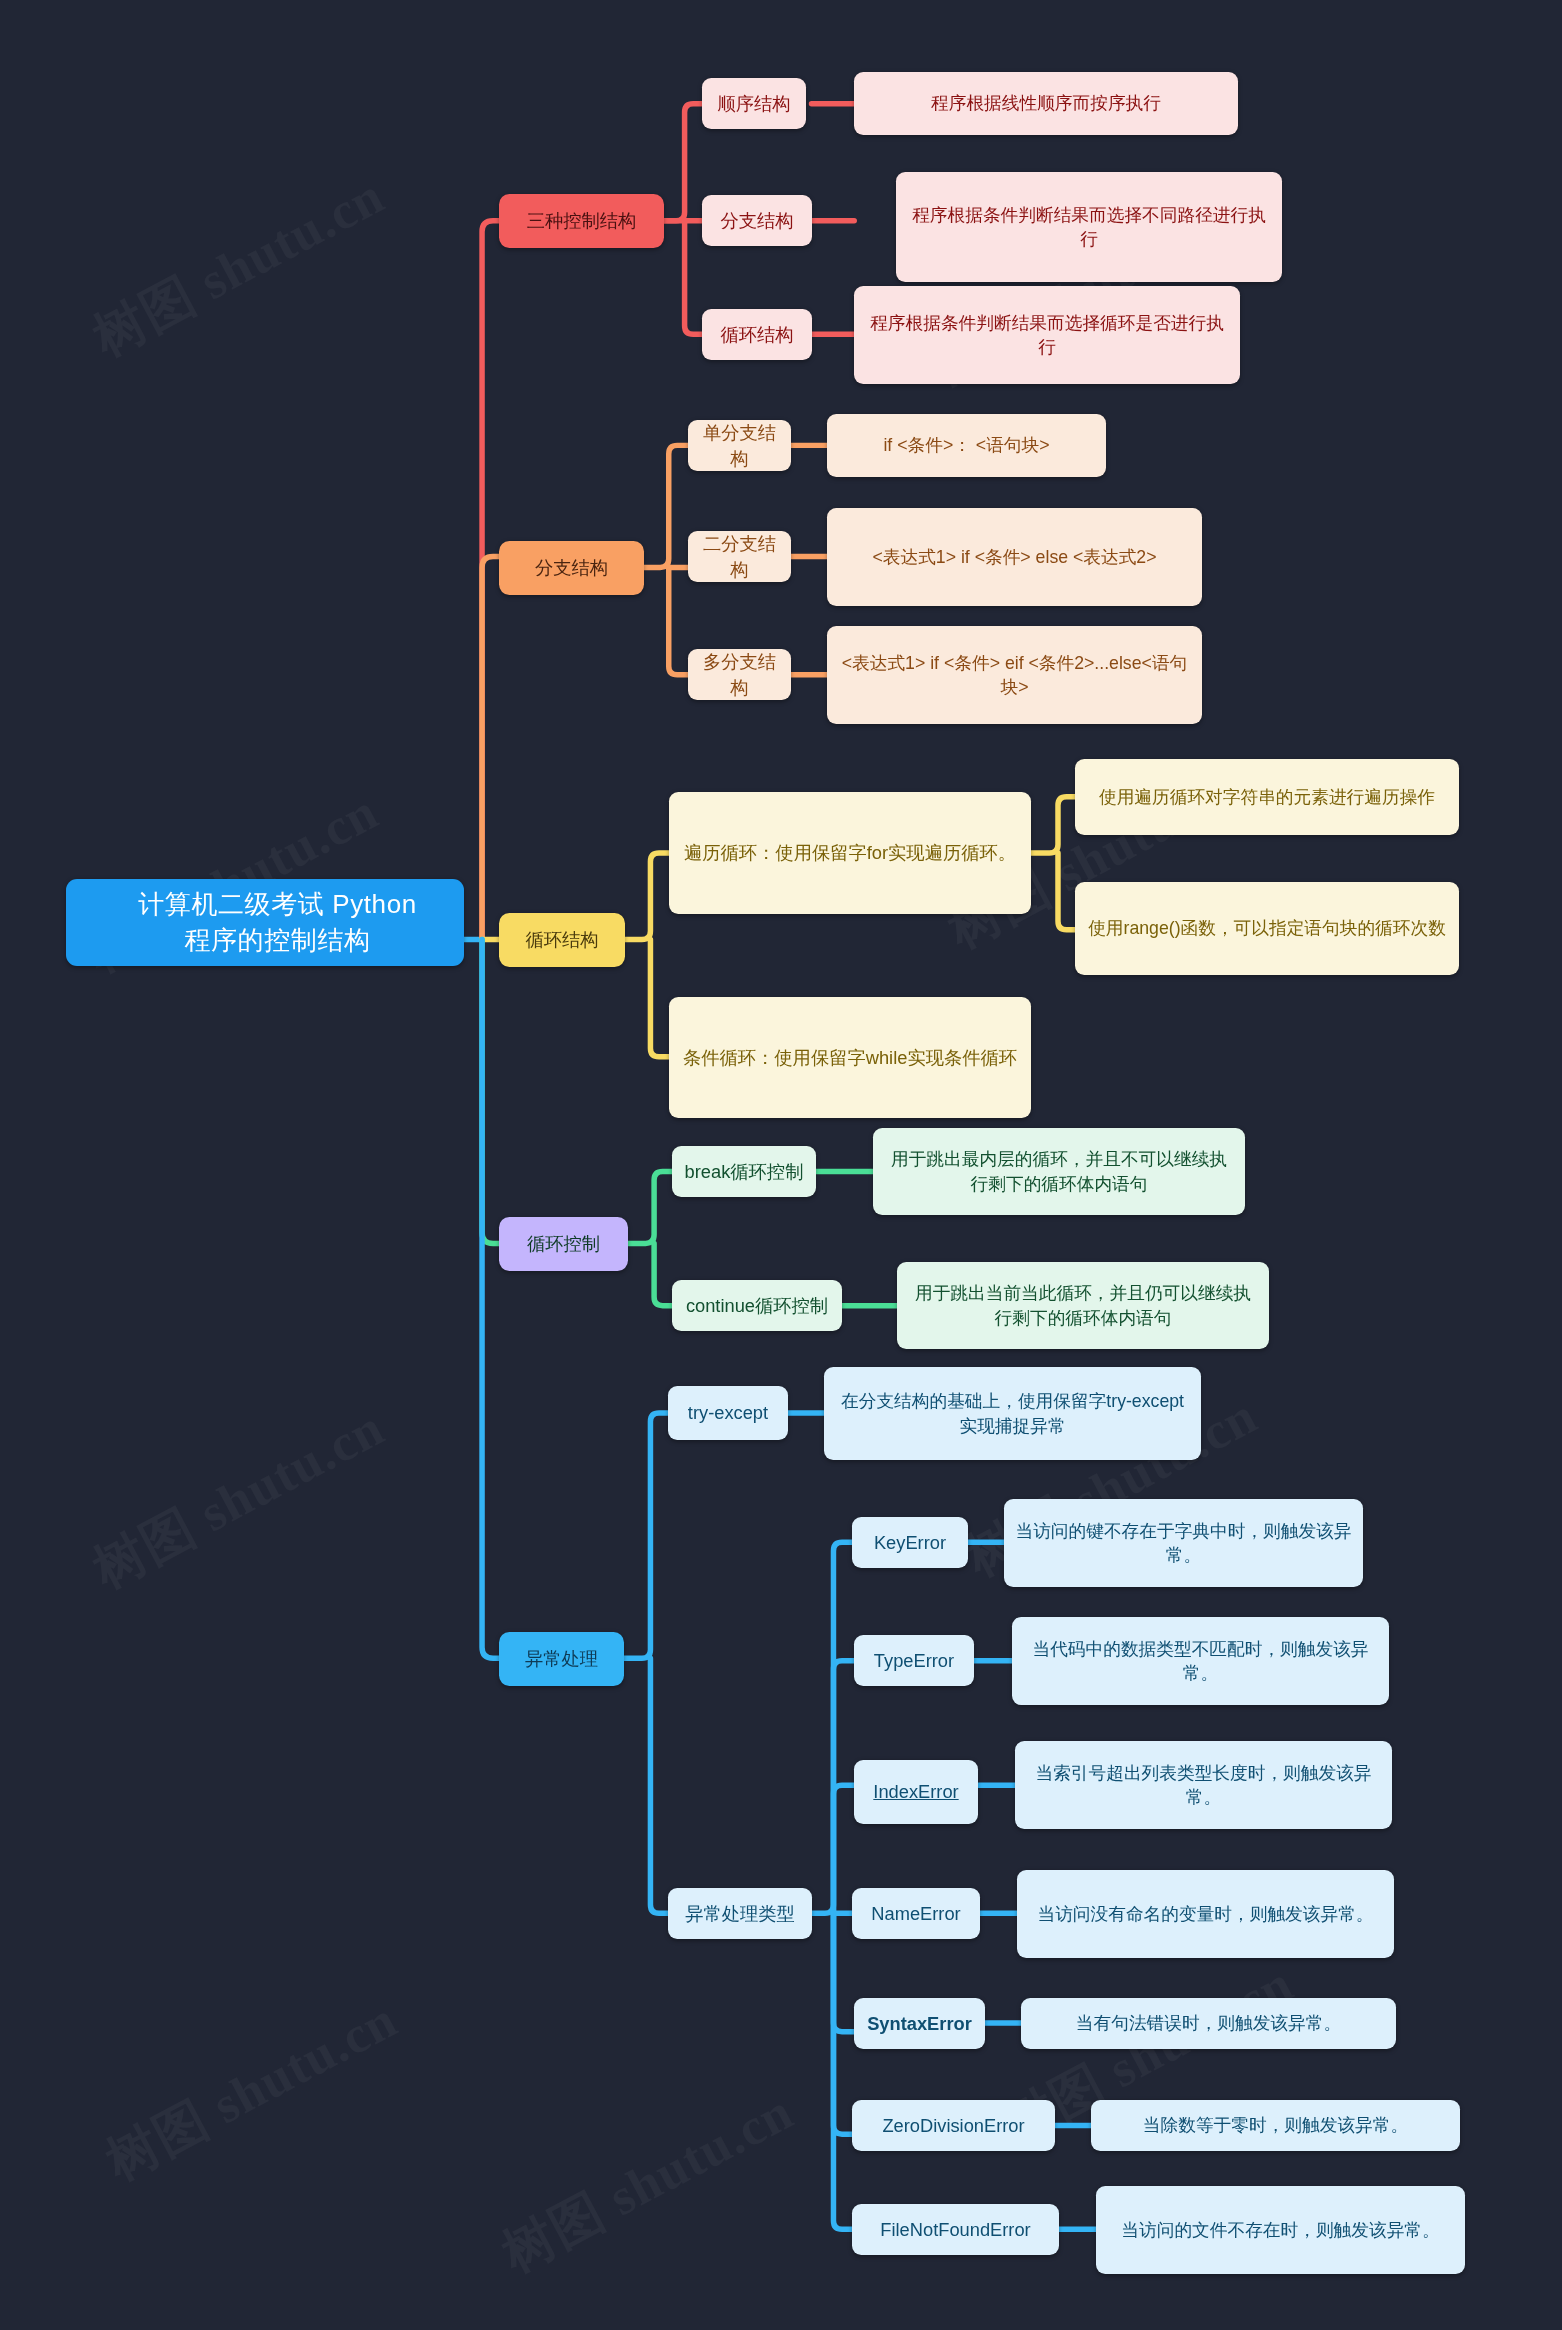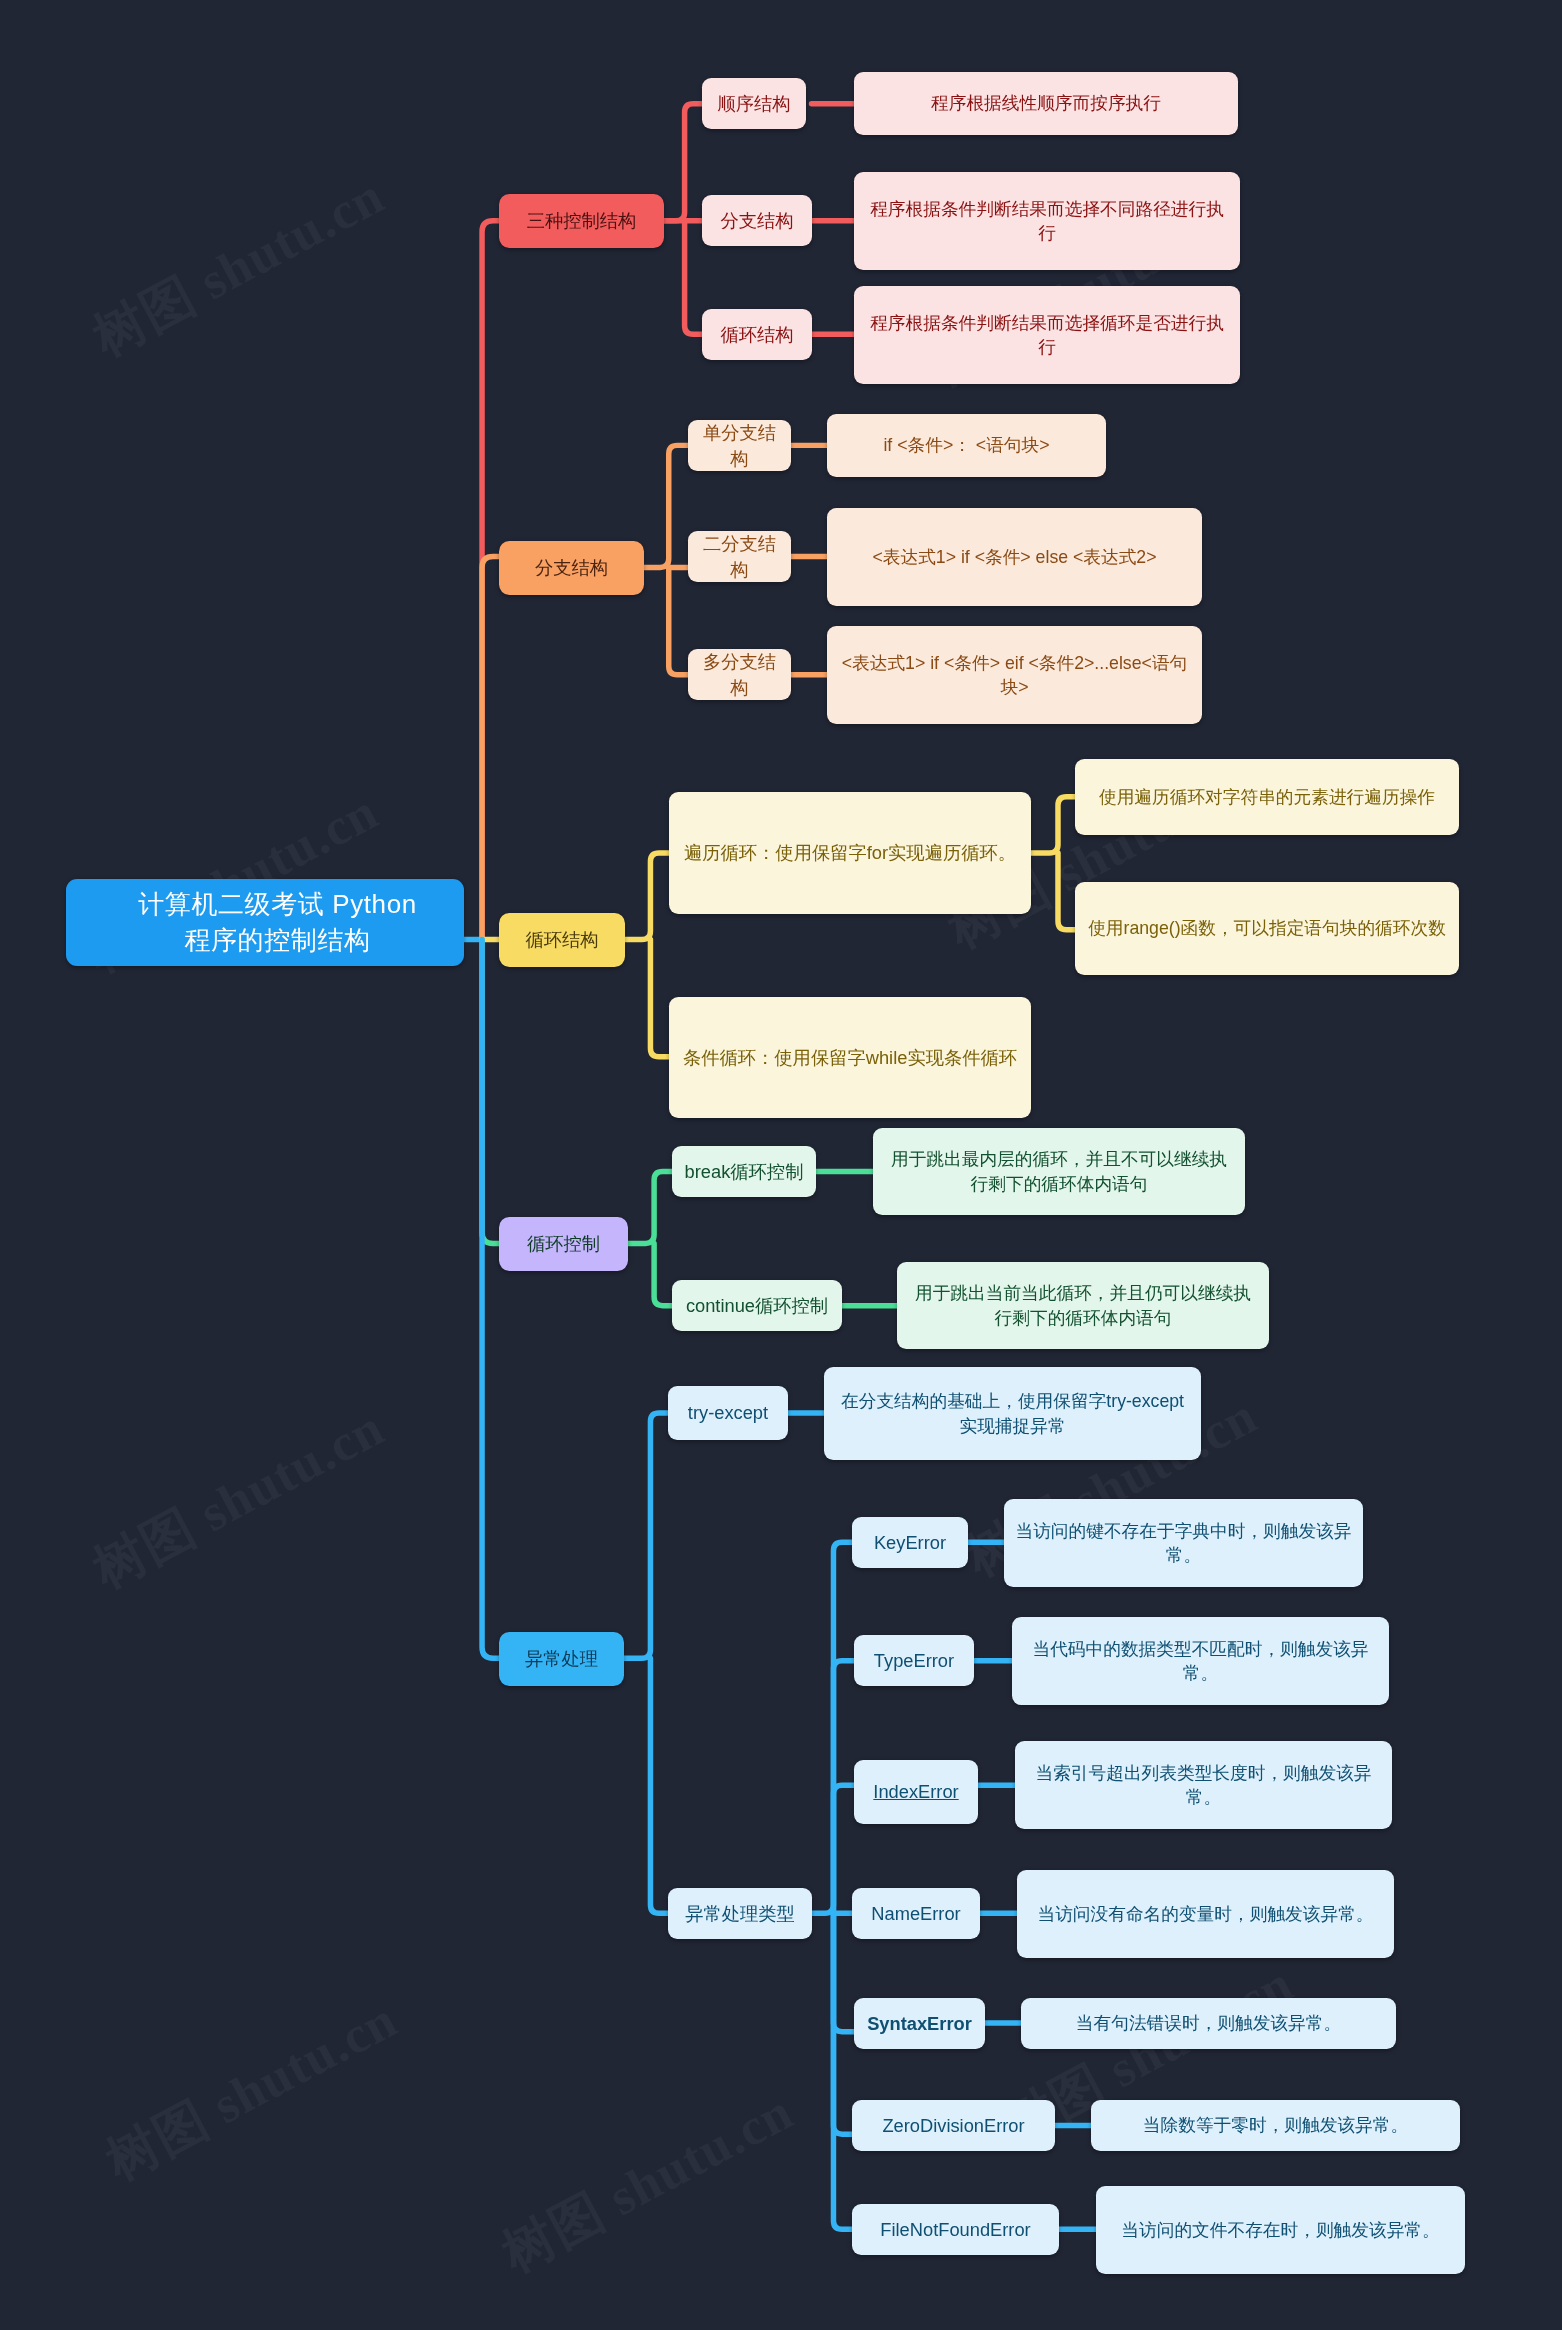--- a/index.html
+++ b/index.html
@@ -170,21 +170,21 @@
   <div class="node l2 red" style="left:702px; top:78px; width:104px; height:51px;">
     <span>顺序结构</span>
   </div>
   <div class="node l3 red" style="left:854px; top:72px; width:384px; height:63px;">
     <span>程序根据线性顺序而按序执行</span>
   </div>
 
   <div class="node l2 red" style="left:702px; top:195px; width:110px; height:51px;">
     <span>分支结构</span>
   </div>
-  <div class="node l3 red" style="left:854px; top:172px; width:386px; height:98px;">
+  <div class="node l3 red" style="left:896px; top:172px; width:386px; height:110px;">
     <span>程序根据条件判断结果而选择不同路径进行执行</span>
   </div>
 
   <div class="node l2 red" style="left:702px; top:309px; width:110px; height:51px;">
     <span>循环结构</span>
   </div>
   <div class="node l3 red" style="left:854px; top:286px; width:386px; height:98px;">
     <span>程序根据条件判断结果而选择循环是否进行执行</span>
   </div>
 

